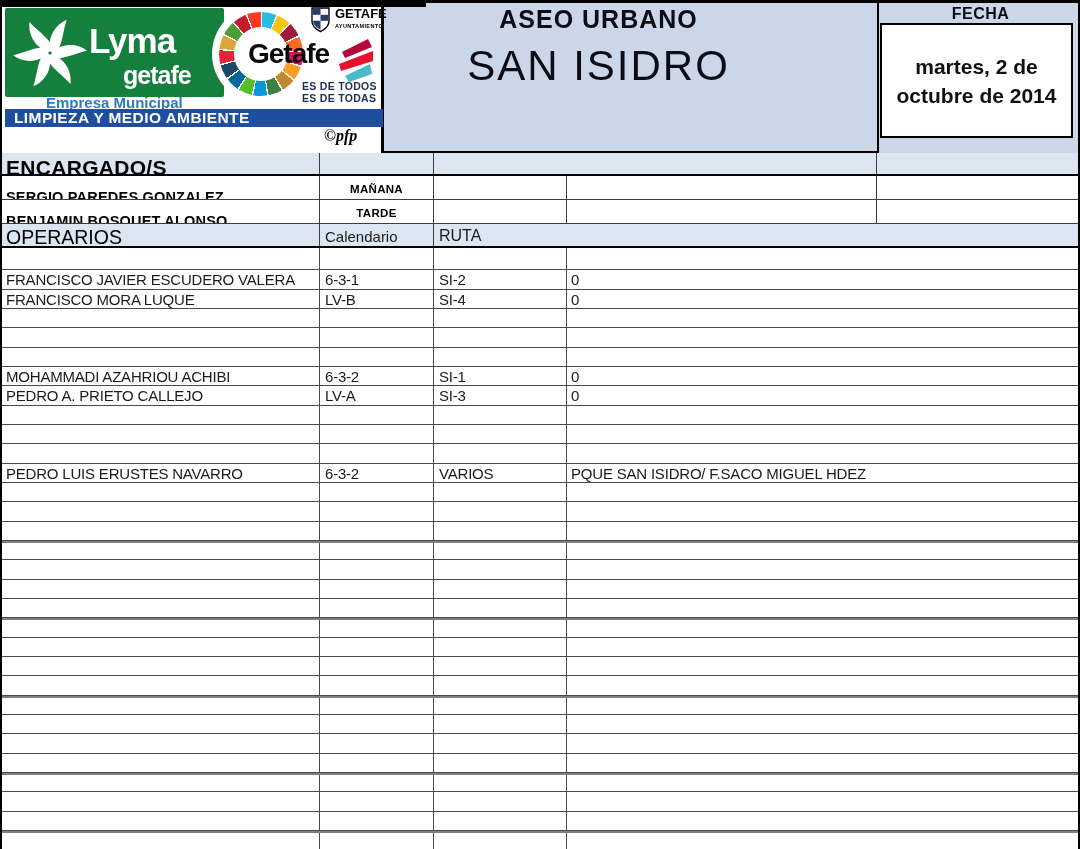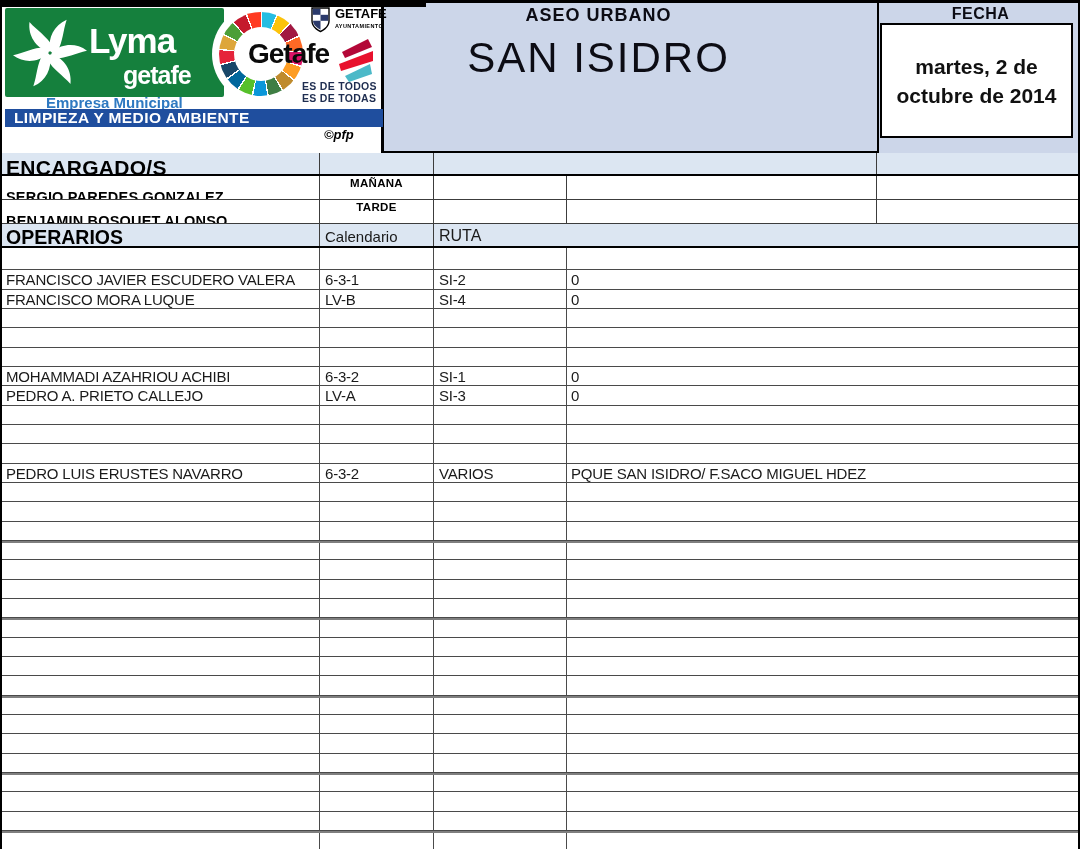--- a/index.html
+++ b/index.html
@@ -14,21 +14,21 @@
     border-left: 2px solid #000;
     border-right: 2px solid #000;
     border-top: 3px solid #000;
   }
   .top-strip { position:absolute; left:0; top:0; width:424px; height:4px; background:#000; z-index:9; }
 
   
   .header { position: relative; height: 150px; background: #ccd6e9; border-bottom: 2px solid #000; }
 
   .title-area { position:absolute; left:318px; top:0; width:557px; height:150px; text-align:center; }
-  .title-top  { margin-top: 2px; font-size: 18px; font-weight: bold; letter-spacing: 1px; color:#0c0c14; }
+  .title-top  { margin-top: 2px; font-size: 25px; font-weight: bold; letter-spacing: 1px; color:#0c0c14; }
   .title-main { margin-top: 8px; font-size: 42px; font-weight: normal; letter-spacing: 2px; color:#0c0c14; }
 
   .logo-cell { position:absolute; left:0; top:0; width:382px; height:150px; background:#fff; border-right:3px solid #000; z-index:2; }
 
   .lyma-box { position:absolute; left:3px; top:5px; width:219px; height:89px; background:#15803d; border-radius:2px; }
   .lyma-swirl { position:absolute; left:8px; top:8px; }
   .lyma-name { position:absolute; left:84px; top:13px; color:#fff; font-weight:bold; font-size:35px; letter-spacing:-1px; }
   .lyma-sub  { position:absolute; left:118px; top:53px; color:#fff; font-weight:bold; font-size:25px; letter-spacing:-1px; }
 
   .wheel-disc { position:absolute; left:210px; top:2px; width:98px; height:98px; border-radius:50%; background:#fff; }
@@ -59,41 +59,41 @@
   .crest-group { position:absolute; left:308px; top:1px; width:74px; height:34px; z-index:3; }
   .crest-title { position:absolute; left:25px; top:2px; font-size:13px; font-weight:bold; color:#000; }
   .crest-sub   { position:absolute; left:25px; top:19px; font-size:5.5px; font-weight:bold; letter-spacing:0.4px; color:#000; }
 
   .flag-shapes { position:absolute; left:336px; top:34px; z-index:3; }
 
   .slogan { position:absolute; left:300px; top:78px; width:78px; text-align:left; font-size:10.5px; font-weight:bold; color:#1e2d50; line-height:11.5px; letter-spacing:0.3px; z-index:3; }
 
   .empresa { position:absolute; left:44px; top:91px; font-size:15px; font-weight:bold; color:#2e79c1; }
   .blue-bar { position:absolute; left:3px; top:106px; width:378px; height:18px; background:#1f4e9e; color:#fff; font-weight:bold; font-size:15.5px; line-height:18px; padding-left:9px; letter-spacing:0.4px; }
-  .copyright { position:absolute; left:322px; top:124px; font-family:Liberation Sans, sans-serif; font-style:italic; font-weight:bold; font-size:13px; color:#000; }
+  .copyright { position:absolute; left:322px; top:124px; font-family:Liberation Serif, serif; font-style:italic; font-weight:bold; font-size:16px; color:#000; }
 
   .fecha-cell { position:absolute; left:875px; top:0; width:205px; height:150px; border-left:2px solid #000; background:#ccd6e9; }
   .fecha-label { text-align:center; font-weight:bold; font-size:16px; margin-top:2px; color:#0c0c14; letter-spacing:0.5px; }
   .fecha-box { position:absolute; left:1px; top:20px; width:193px; height:115px; background:#fff; border:2px solid #000; text-align:center; padding-top:27px; }
   .fecha-box div { font-size:21px; font-weight:bold; color:#111; line-height:29px; }
 
   
   .grid-row { display:grid; border-bottom:1px solid #3c3c3c; background:#fff; }
   .gcell { border-right:1px solid #3c3c3c; overflow:hidden; white-space:nowrap; }
   .gcell:last-child { border-right:none; }
 
   .r-encargado { grid-template-columns:318px 114px 443px 1fr; height:23px; background:#dce6f2; border-bottom:2px solid #000; }
   .r-encargado .lbl { font-weight:bold; font-size:21px; padding:3px 0 0 4px; letter-spacing:0.3px; color:#000; }
 
   .r-turno { grid-template-columns:318px 114px 133px 310px 1fr; height:24px; }
   .r-turno .nm { font-weight:bold; font-size:14.5px; padding:13px 0 0 4px; color:#000; letter-spacing:0.2px; }
-  .r-turno .tn { font-weight:bold; font-size:11.5px; text-align:center; padding-top:1px; color:#000; letter-spacing:0.3px; }
+  .r-turno .tn { font-weight:bold; font-size:11.5px; text-align:center; padding-top:7px; color:#000; letter-spacing:0.3px; }
 
   .r-operarios { grid-template-columns:318px 114px 1fr; height:24px; background:#dce6f2; border-bottom:2px solid #000; }
-  .r-operarios .lbl { font-weight:bold; font-size:19.5px; padding:2px 0 0 4px; color:#000; }
+  .r-operarios .lbl { font-weight:normal; font-size:19.5px; padding:2px 0 0 4px; color:#000; }
   .r-operarios .cal { font-size:15px; padding:4px 0 0 5px; color:#1a1a1a; }
   .r-operarios .rut { font-size:16px; padding:3px 0 0 5px; color:#1a1a1a; }
 
   .trow { display:grid; grid-template-columns:318px 114px 133px 1fr; height:19.34px; border-bottom:1px solid #4a4a4a; background:#fff; }
   .trow.tall { height:22.4px; }
   .trow.sep { border-top:2px solid #7f7f7f; }
   .tcell { border-right:1px solid #4a4a4a; overflow:hidden; white-space:nowrap; font-size:15px; color:#1a1a1a; padding:1px 0 0 4px; letter-spacing:-0.2px; }
   .tcell:last-child { border-right:none; }
   .tcell.c-calendario, .tcell.c-ruta { padding-left:5px; }
 </style>

